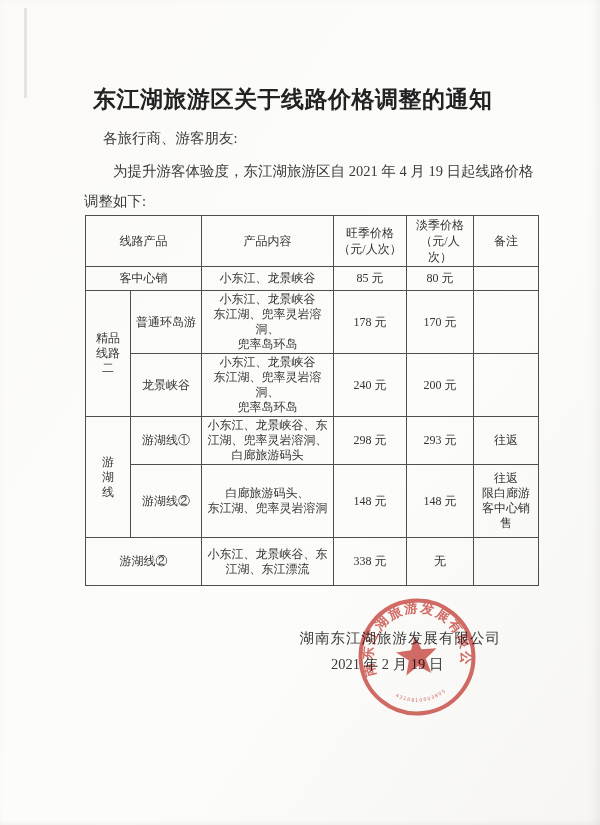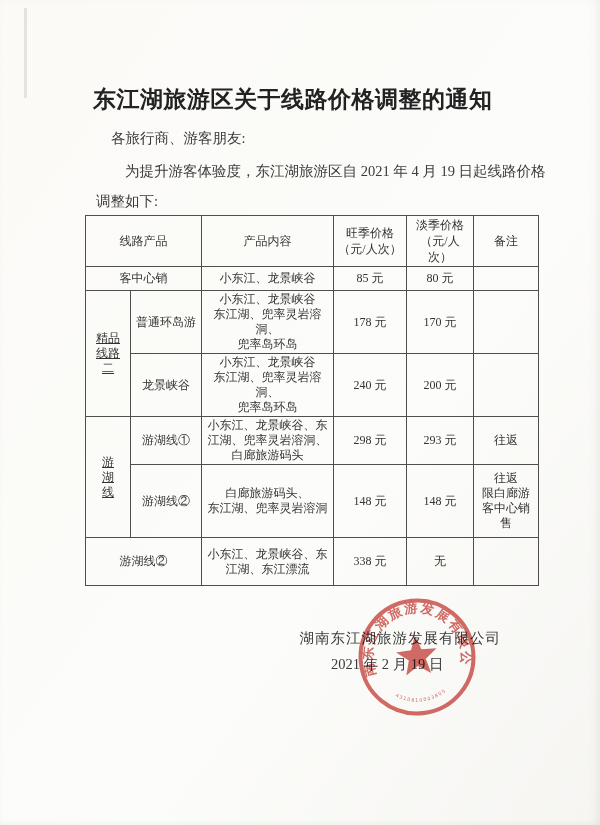--- a/index.html
+++ b/index.html
@@ -28,26 +28,26 @@
   .doc { position: absolute; left: 86px; top: 0; width: 453px; height: 825px; }
 
   .title {
     position: absolute; top: 84px; left: 0; width: 100%;
     transform: translateX(7px);
     font-size: 23px; font-weight: bold; color: #222;
     letter-spacing: 0.5px; white-space: nowrap;
   }
   .salutation {
     position: absolute; top: 129px; left: 17px;
-    font-size: 14.5px; color: #3b3b3b; margin-left: 8px;
+    font-size: 14.5px; color: #3b3b3b;
   }
   .intro {
     position: absolute; top: 156px; left: -2px; width: 458px;
     font-size: 14.5px; line-height: 30px;
-    text-indent: 2em; white-space: pre-line; color: #3b3b3b; margin-left: 12px;
+    text-indent: 2em; white-space: pre-line; color: #3b3b3b;
   }
   .closing {
     position: absolute; top: 549px; left: -2px; width: 458px;
     font-size: 14.5px; line-height: 30px;
     text-indent: 2.8em; white-space: pre-line; color: #3b3b3b;
   }
 
   table.price {
     position: absolute; top: 215px; left: -1px;
     width: 454px; border-collapse: collapse; table-layout: fixed;
@@ -59,21 +59,21 @@
     padding: 1px 2px; white-space: pre-line; color: #333;
     overflow: hidden;
   }
   tr.h-head td { height: 45px; line-height: 16px; }
   tr.h-r1 td { height: 21px; }
   tr.h-r2 td { height: 48px; }
   tr.h-r3 td { height: 41px; }
   tr.h-r4 td { height: 43px; }
   tr.h-r5 td { height: 70px; }
   tr.h-r6 td { height: 45px; }
-  td.vgroup { line-height: 17px; text-decoration: underline; }
+  td.vgroup { line-height: 17px; }
 
   .sig-company {
     position: absolute; top: 629px; right: 38px;
     font-size: 14.5px; letter-spacing: 1px; color: #3b3b3b;
     white-space: nowrap;
   }
   .sig-date {
     position: absolute; top: 655px; left: 245px; width: 150px;
     font-size: 14.5px; color: #3b3b3b;
     white-space: nowrap;

